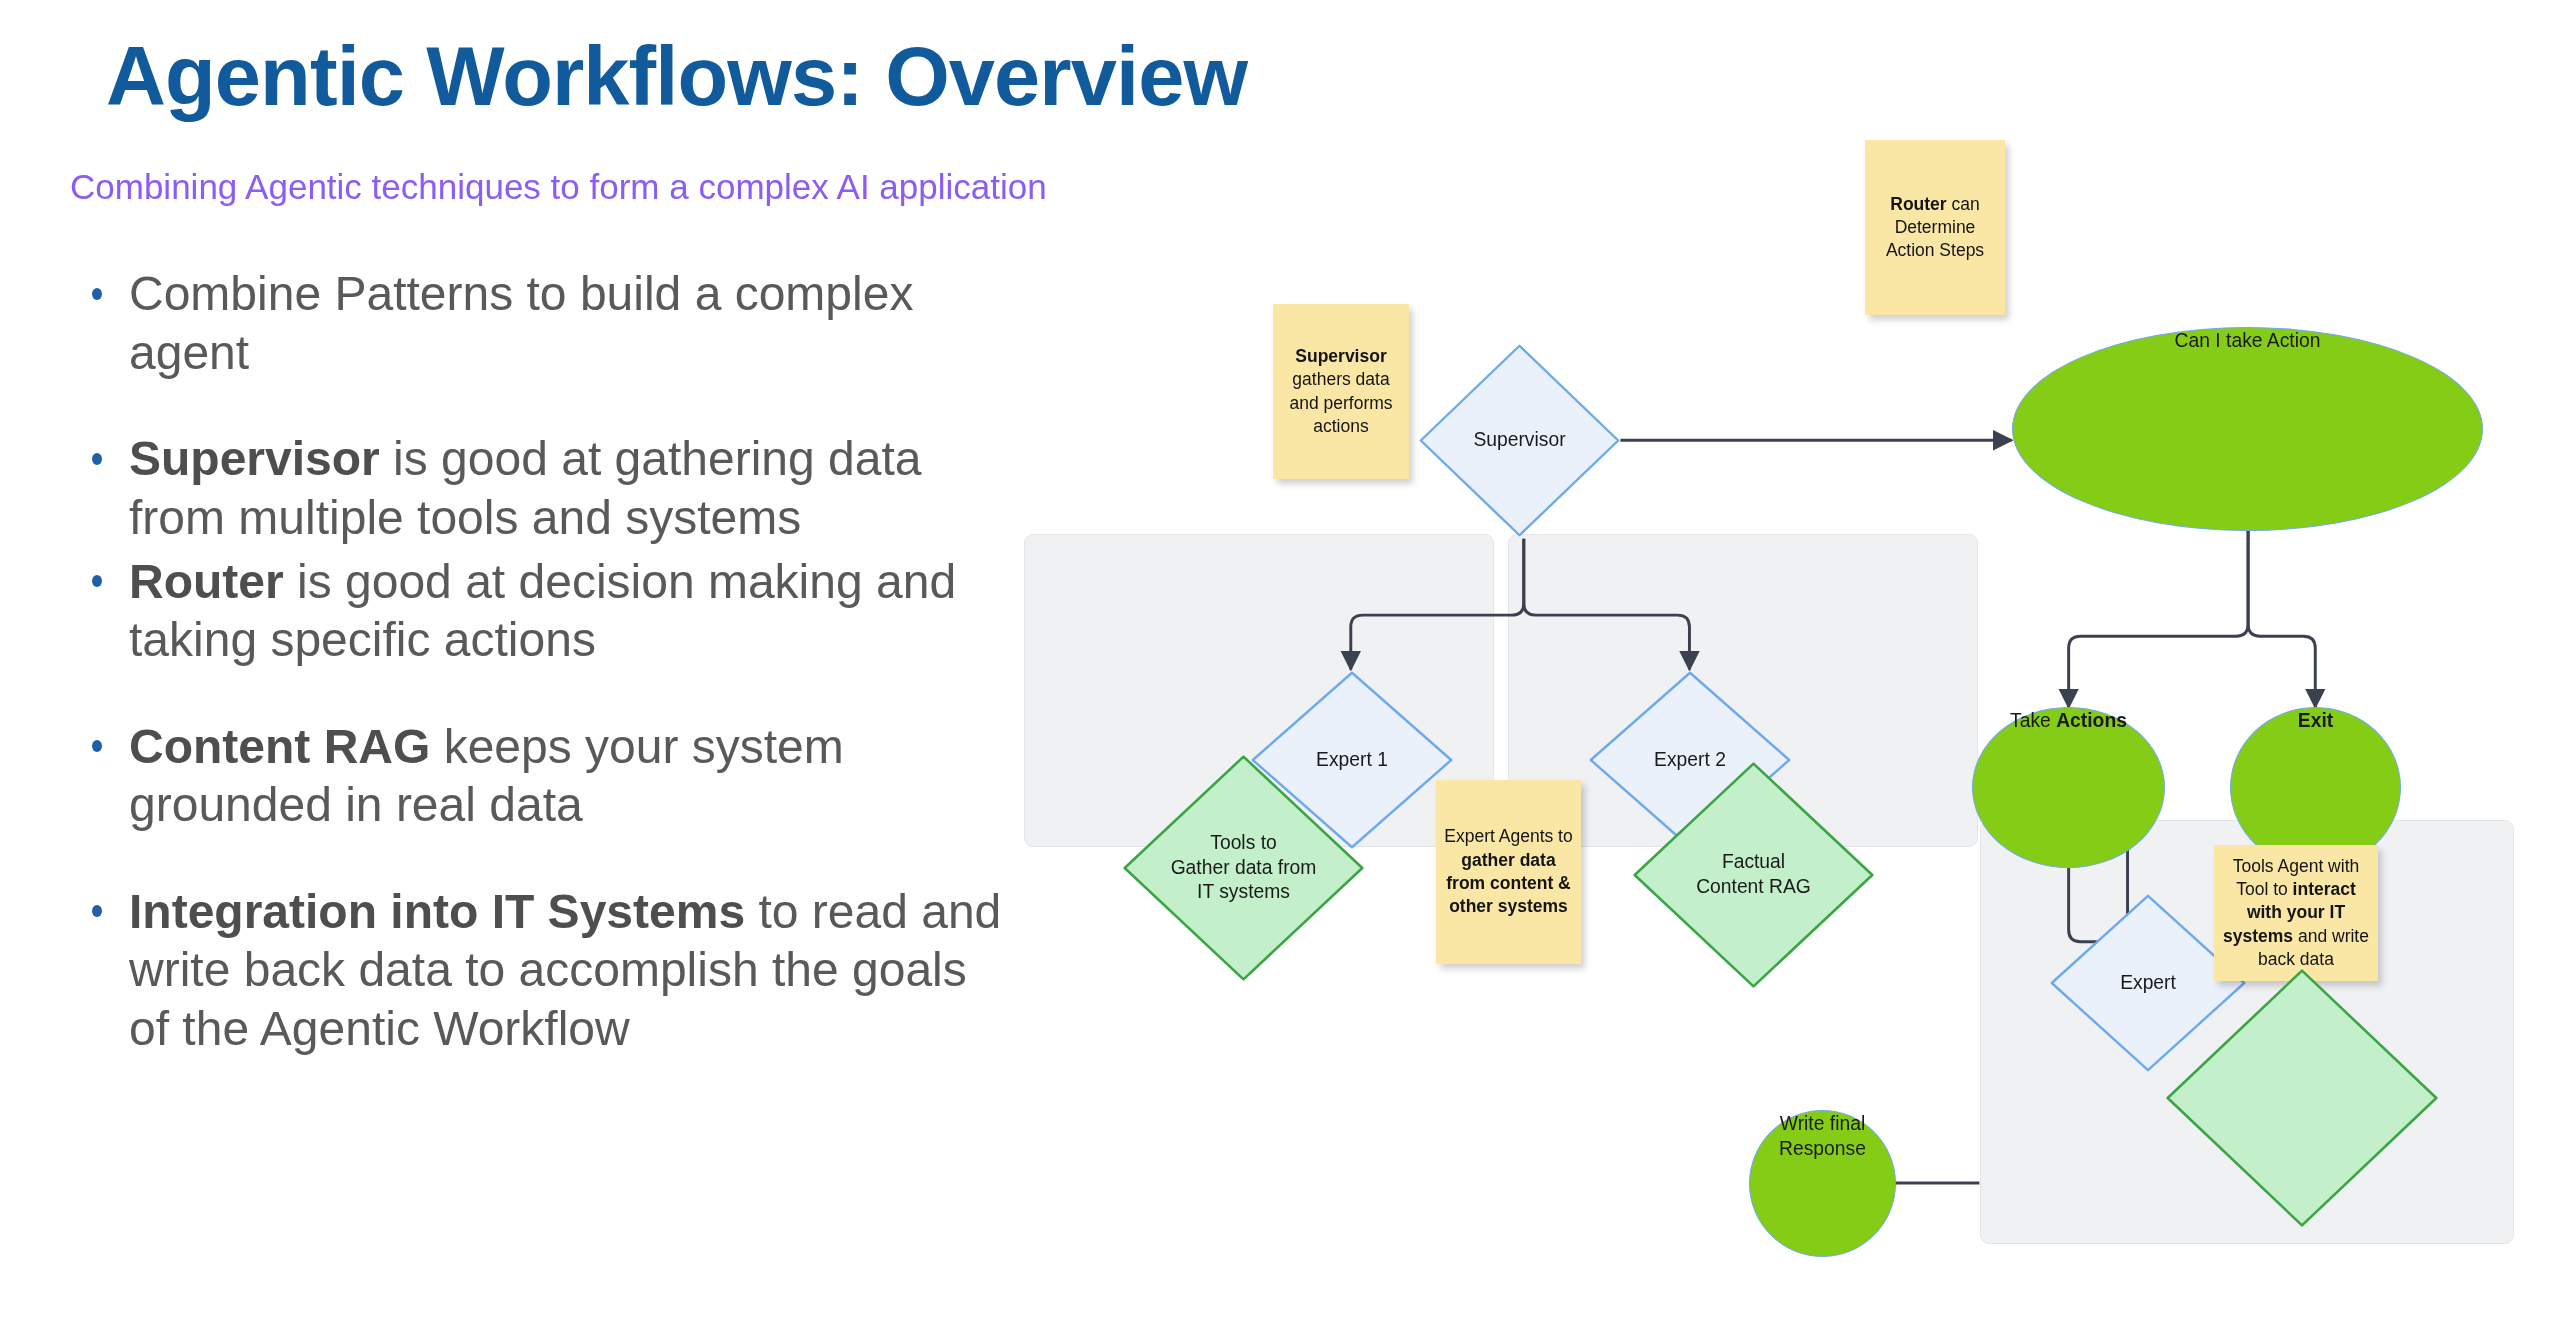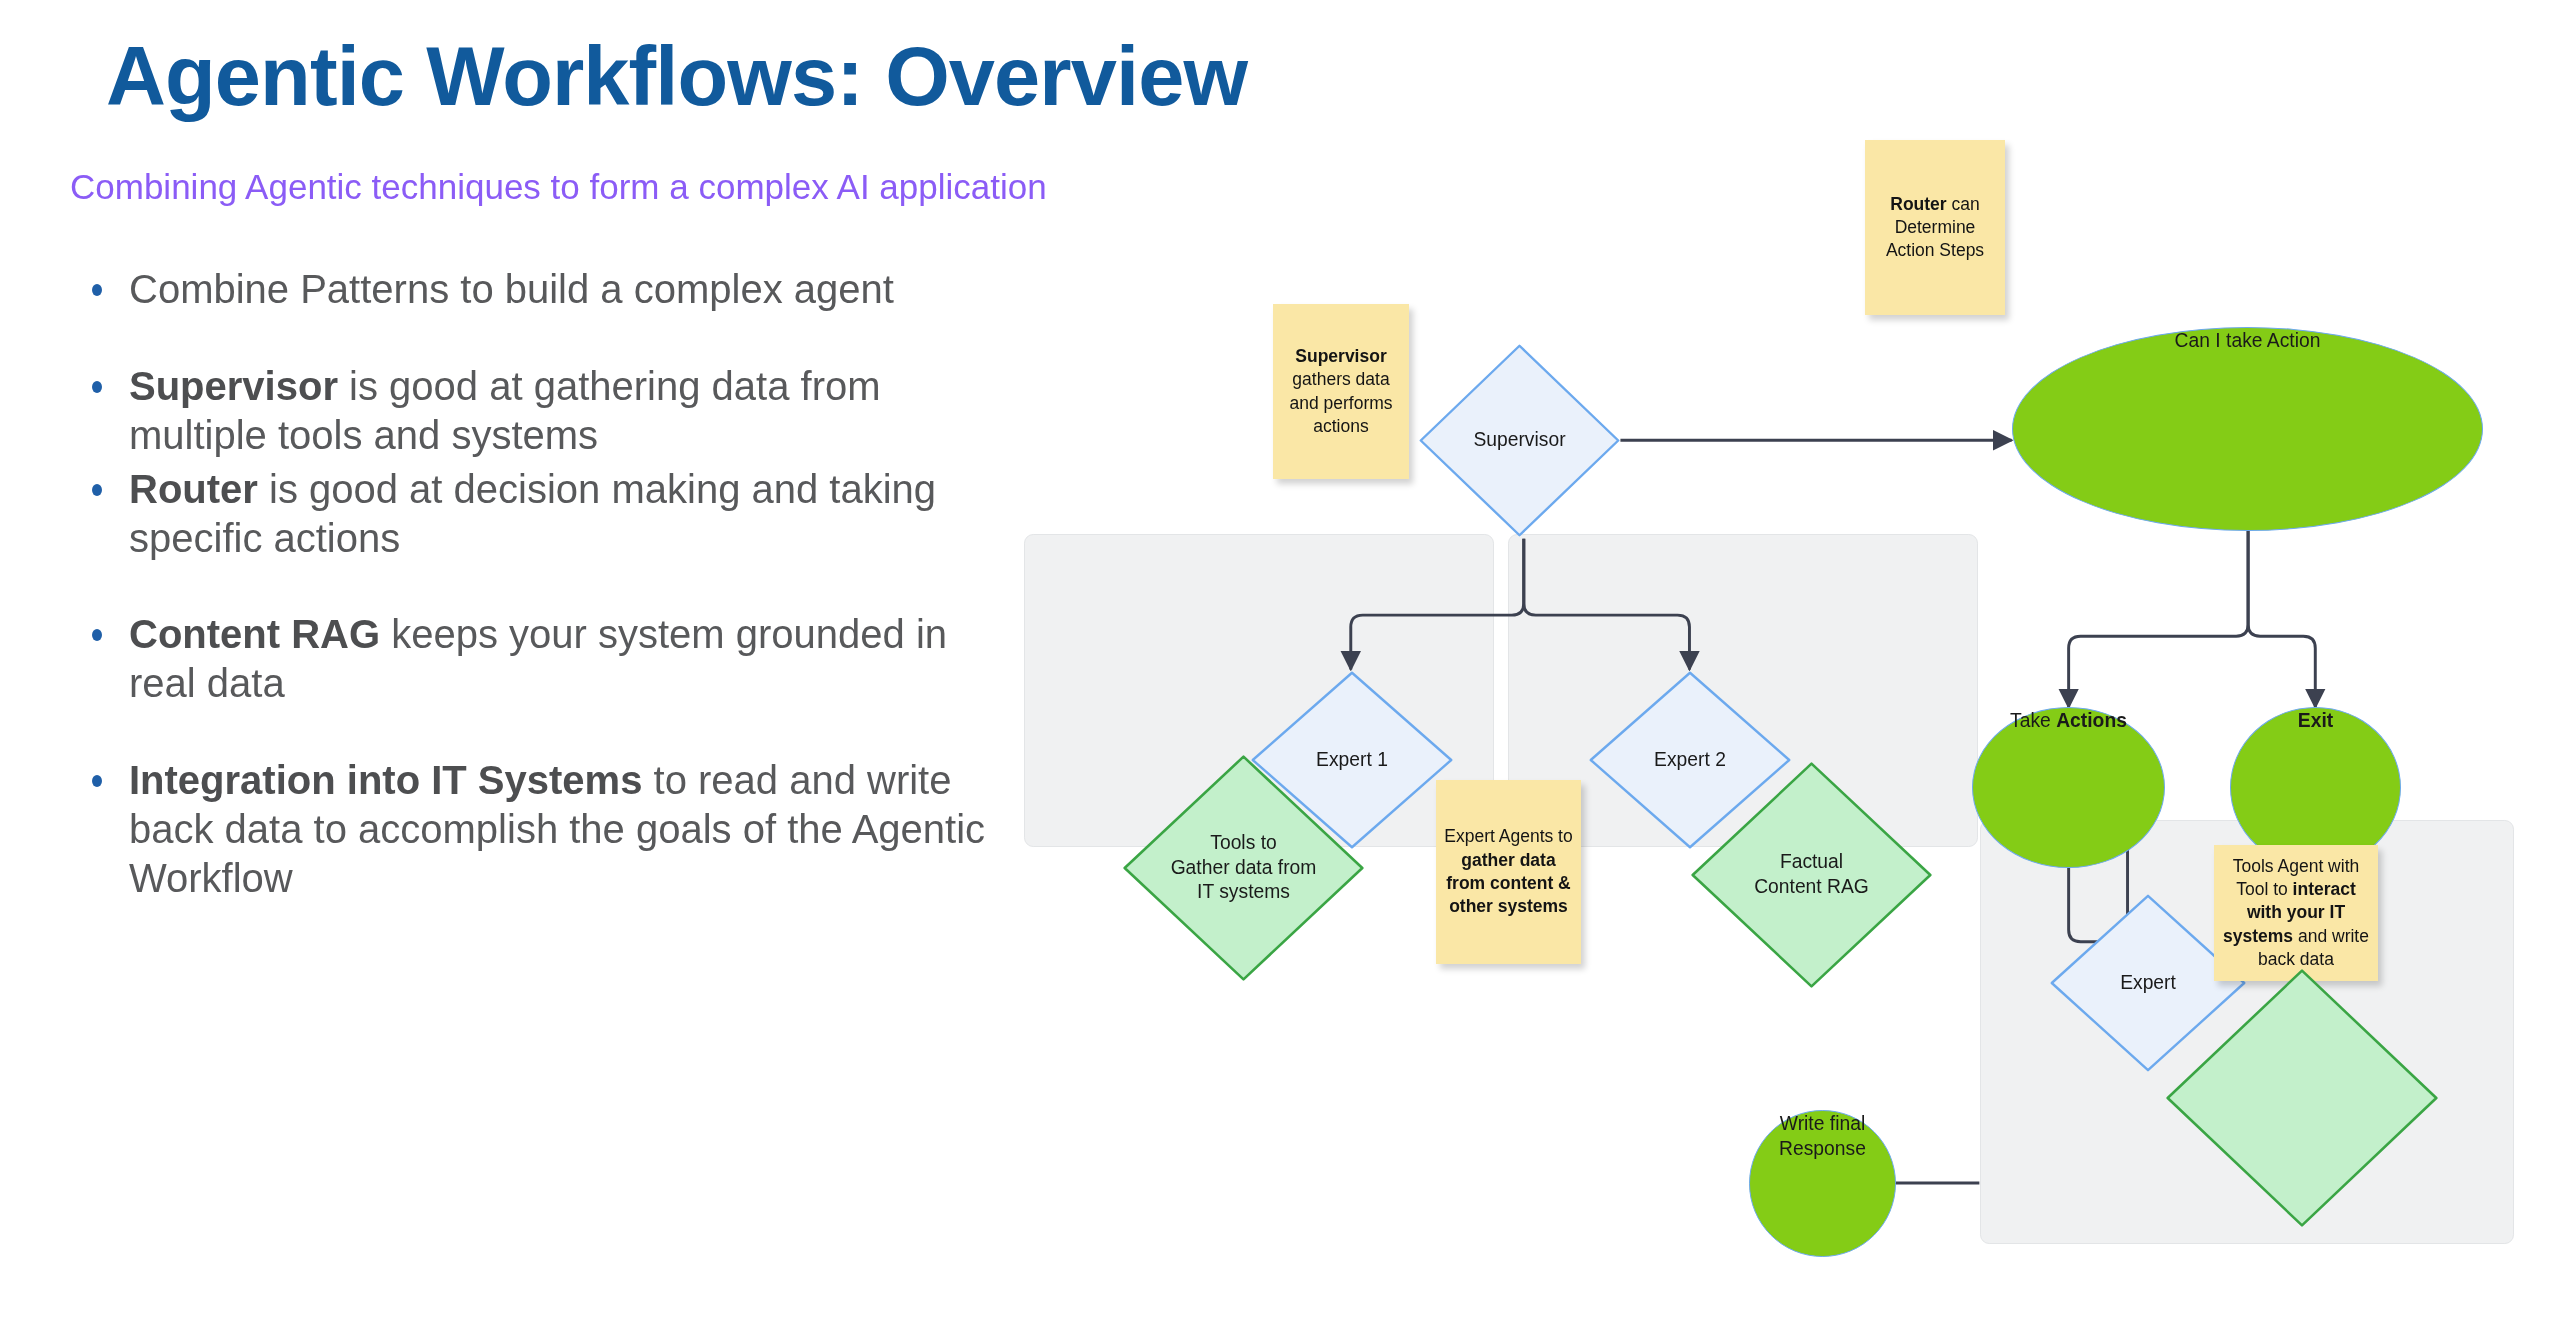--- a/index.html
+++ b/index.html
@@ -18,21 +18,21 @@
   }
   #slide-subtitle{
     position:absolute;left:70px;top:166px;
     font-size:35px;color:#8b5cf6;line-height:1.2;white-space:nowrap;
   }
   #bullet-list{
     position:absolute;left:72px;top:265px;width:948px;
   }
   .bullet{
     position:relative;padding-left:57px;
-    font-size:40px;line-height:1.22;color:#58595b;
+    font-size:48px;line-height:1.22;color:#58595b;
   }
   .bullet .dot{
     position:absolute;left:20px;top:.47em;
     width:10px;height:12px;border-radius:50%;
     background:#1f5fa8;
   }
   .bullet b{font-weight:bold;color:#4d4e50;}
   
   #diagram{
     position:absolute;left:1059px;top:212px;
@@ -170,21 +170,21 @@
 IT systems</div>
   </div>
 
   <div class="node diamond" style="left:529px;top:458px;width:204px;height:180px;">
     <svg class="dshape" viewBox="0 0 222 196" preserveAspectRatio="none">
       <path d="M111 3 L219 98 L111 193 L3 98 Z" fill="#eaf1fb" stroke="#6ca9ee" stroke-width="2.6" stroke-linejoin="round"></path>
     </svg>
     <div class="dlabel">Expert 2</div>
   </div>
 
-  <div class="node diamond" style="left:630px;top:548px;width:245px;height:230px;">
+  <div class="node diamond" style="left:572px;top:548px;width:245px;height:230px;">
     <svg class="dshape" viewBox="0 0 266 250" preserveAspectRatio="none">
       <path d="M133 4 L262 125 L133 246 L4 125 Z" fill="#c3f0cb" stroke="#3aa544" stroke-width="2.8" stroke-linejoin="round"></path>
     </svg>
     <div class="dlabel" style="white-space:pre-line;">Factual
 Content RAG</div>
   </div>
 
   <div class="node circle" style="left:913px;top:495px;width:193px;height:161px;">
     <span><span>Take </span><b>Actions</b></span>
   </div>

